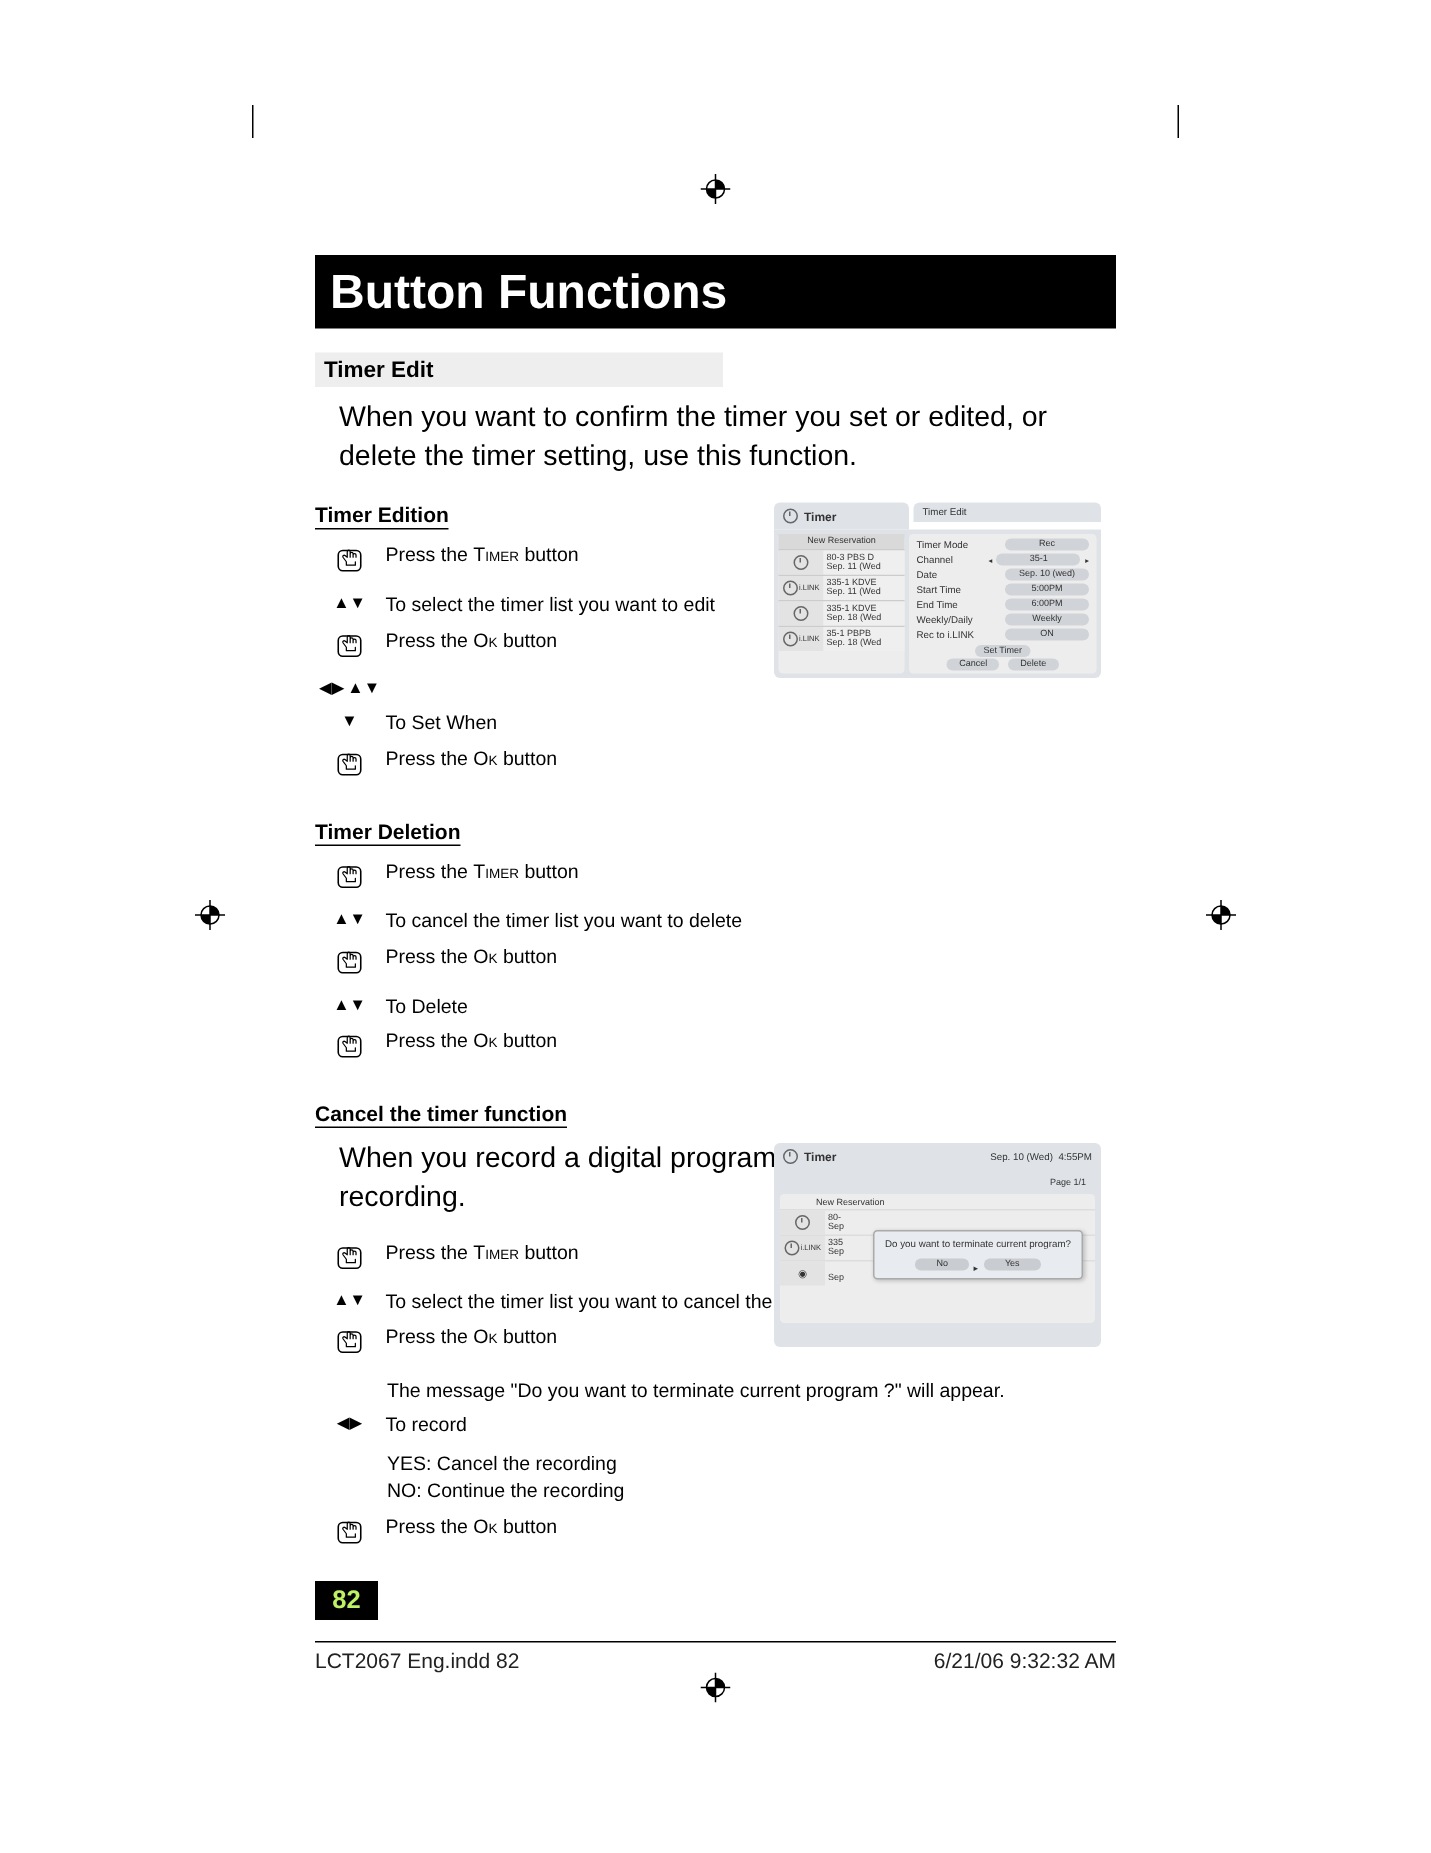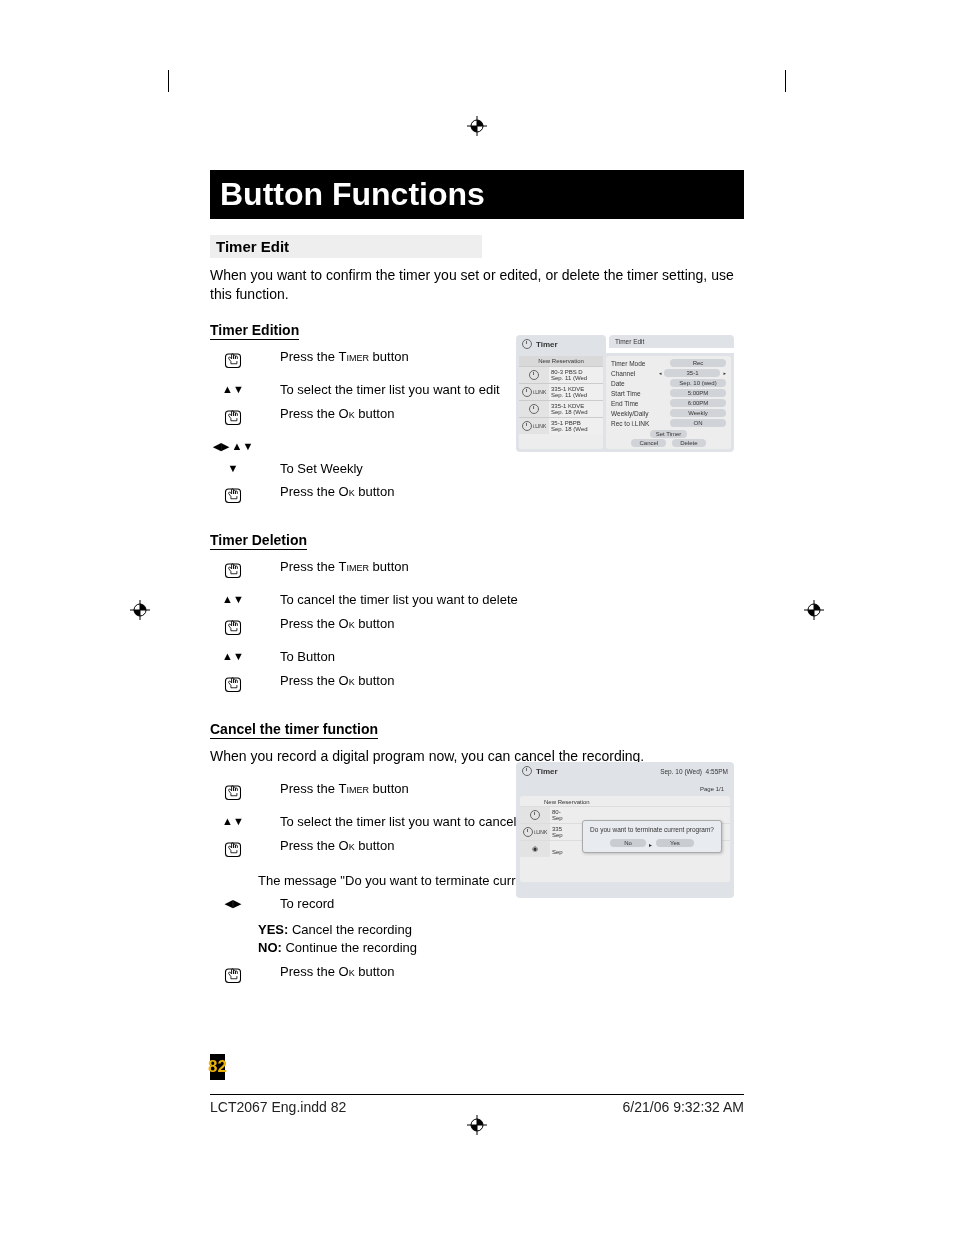--- a/index.html
+++ b/index.html
@@ -40,61 +40,61 @@
   }
   .section-head {
     background: #eee;
     font-size: 15px;
     font-weight: bold;
     padding: 3px 6px;
     margin: 0 0 8px 0;
     width: 260px;
   }
   .intro {
-    font-size: 14px;
-    margin: 0 0 14px 0;
+    font-size: 19px;
+    margin: 0 0 14px 16px;
     line-height: 1.35;
   }
   .sub-head {
     font-size: 14px;
     font-weight: bold;
     border-bottom: 1px solid #000;
     display: inline-block;
     padding-bottom: 1px;
     margin: 4px 0 8px 0;
   }
   .steps {
     display: flex;
     flex-direction: column;
     gap: 6px;
     margin-bottom: 18px;
   }
   .step-row {
     display: flex;
     align-items: flex-start;
-    gap: 24px;
+    gap: 1px;
     font-size: 13px;
     line-height: 1.35;
   }
   .icon-cell {
     width: 46px;
     flex-shrink: 0;
     display: flex;
     align-items: center;
     justify-content: center;
     gap: 2px;
     font-size: 12px;
     padding-top: 1px;
   }
   .hand-icon svg { width: 24px; height: 22px; }
   .text-cell { flex: 1; }
   .indent-msg { margin-left: 48px; font-size: 13px; line-height: 1.35; margin-top:2px; }
   .indent-opts { margin-left: 48px; font-size: 13px; line-height: 1.4; margin-top:2px;}
   .smallcaps { font-variant: small-caps; }
-  .bold { font-weight: bold; margin-top: 48px; }
+  .bold { font-weight: normal; margin-top: 48px; }
 
   .screenshot {
     position: absolute;
     box-sizing: border-box;
   }
   .shot1 { left: 516px; top: 335px; width: 218px; }
   .shot2 { left: 516px; top: 762px; width: 218px; }
 
   
   .osd {
@@ -149,22 +149,22 @@
     box-shadow: 1px 1px 3px rgba(0,0,0,.2);
   }
   .dialog .dbtns { display:flex; gap:10px; justify-content:center; margin-top:6px;}
   .dialog .dbtn { background:#c9ccd0; border-radius:7px; padding:1px 14px; font-size:6px; position:relative;}
 
   .clock-icon { display:inline-block; width:8px; height:8px; border:1px solid #666; border-radius:50%; position:relative;}
   .clock-icon::after{content:"";position:absolute;left:3px;top:1px;width:1px;height:3px;background:#666;}
 
   .page-num {
     position:absolute; left:210px; bottom:155px;
-    background:#000; color:#eab308; font-weight:bold; font-size:17px;
-    width:15px; height:26px; display:flex; align-items:center; justify-content:center;
+    background:#000; color:#bef264; font-weight:bold; font-size:17px;
+    width:42px; height:26px; display:flex; align-items:center; justify-content:center;
   }
   .footer {
     position:absolute; left:210px; right:210px; bottom:120px;
     border-top:1px solid #000; font-size:14px; color:#222;
     display:flex; justify-content:space-between; padding-top:4px;
   }
   .tri { font-size:11px; }
 </style>
 </head>
 <body>
@@ -247,21 +247,21 @@
         <div class="step-row">
           <div class="icon-cell">
             <span class="tri">◀▶</span> 
             <span class="tri">▲▼</span>
           </div>
         </div>
         <div class="step-row">
           <div class="icon-cell">
             <span class="tri">▼</span>
           </div>
-          <div class="text-cell">To Set Weekly</div>
+          <div class="text-cell">To Set When</div>
         </div>
         <div class="step-row">
           <div class="icon-cell">
             <span class="hand-icon"><svg viewBox="0 0 32 28">
                 <path d="M10 6 h12 a4 4 0 0 1 4 4 v10 a4 4 0 0 1 -4 4 h-12 a4 4 0 0 1 -4 -4 v-10 a4 4 0 0 1 4 -4 Z" fill="none" stroke="#000" stroke-width="1.4"></path>
                 <path d="M14 12 v-5 a1.3 1.3 0 0 1 2.6 0 v5 M16.6 12 v-3 a1.3 1.3 0 0 1 2.6 0 v3 M19.2 12 v-2 a1.3 1.3 0 0 1 2.6 0 v2 M14 12 l-2 -1.5 a1.2 1.2 0 0 0 -1.8 1.5 l3 4 v3 h8 v-3" fill="none" stroke="#000" stroke-width="1.1" stroke-linecap="round" stroke-linejoin="round"></path>
               </svg></span>
           </div>
           <div class="text-cell">Press the <span class="smallcaps">Ok</span> button</div>
         </div>
@@ -291,21 +291,21 @@
                 <path d="M10 6 h12 a4 4 0 0 1 4 4 v10 a4 4 0 0 1 -4 4 h-12 a4 4 0 0 1 -4 -4 v-10 a4 4 0 0 1 4 -4 Z" fill="none" stroke="#000" stroke-width="1.4"></path>
                 <path d="M14 12 v-5 a1.3 1.3 0 0 1 2.6 0 v5 M16.6 12 v-3 a1.3 1.3 0 0 1 2.6 0 v3 M19.2 12 v-2 a1.3 1.3 0 0 1 2.6 0 v2 M14 12 l-2 -1.5 a1.2 1.2 0 0 0 -1.8 1.5 l3 4 v3 h8 v-3" fill="none" stroke="#000" stroke-width="1.1" stroke-linecap="round" stroke-linejoin="round"></path>
               </svg></span>
           </div>
           <div class="text-cell">Press the <span class="smallcaps">Ok</span> button</div>
         </div>
         <div class="step-row">
           <div class="icon-cell">
             <span class="tri">▲▼</span>
           </div>
-          <div class="text-cell">To Button</div>
+          <div class="text-cell">To Delete</div>
         </div>
         <div class="step-row">
           <div class="icon-cell">
             <span class="hand-icon"><svg viewBox="0 0 32 28">
                 <path d="M10 6 h12 a4 4 0 0 1 4 4 v10 a4 4 0 0 1 -4 4 h-12 a4 4 0 0 1 -4 -4 v-10 a4 4 0 0 1 4 -4 Z" fill="none" stroke="#000" stroke-width="1.4"></path>
                 <path d="M14 12 v-5 a1.3 1.3 0 0 1 2.6 0 v5 M16.6 12 v-3 a1.3 1.3 0 0 1 2.6 0 v3 M19.2 12 v-2 a1.3 1.3 0 0 1 2.6 0 v2 M14 12 l-2 -1.5 a1.2 1.2 0 0 0 -1.8 1.5 l3 4 v3 h8 v-3" fill="none" stroke="#000" stroke-width="1.1" stroke-linecap="round" stroke-linejoin="round"></path>
               </svg></span>
           </div>
           <div class="text-cell">Press the <span class="smallcaps">Ok</span> button</div>
         </div>

